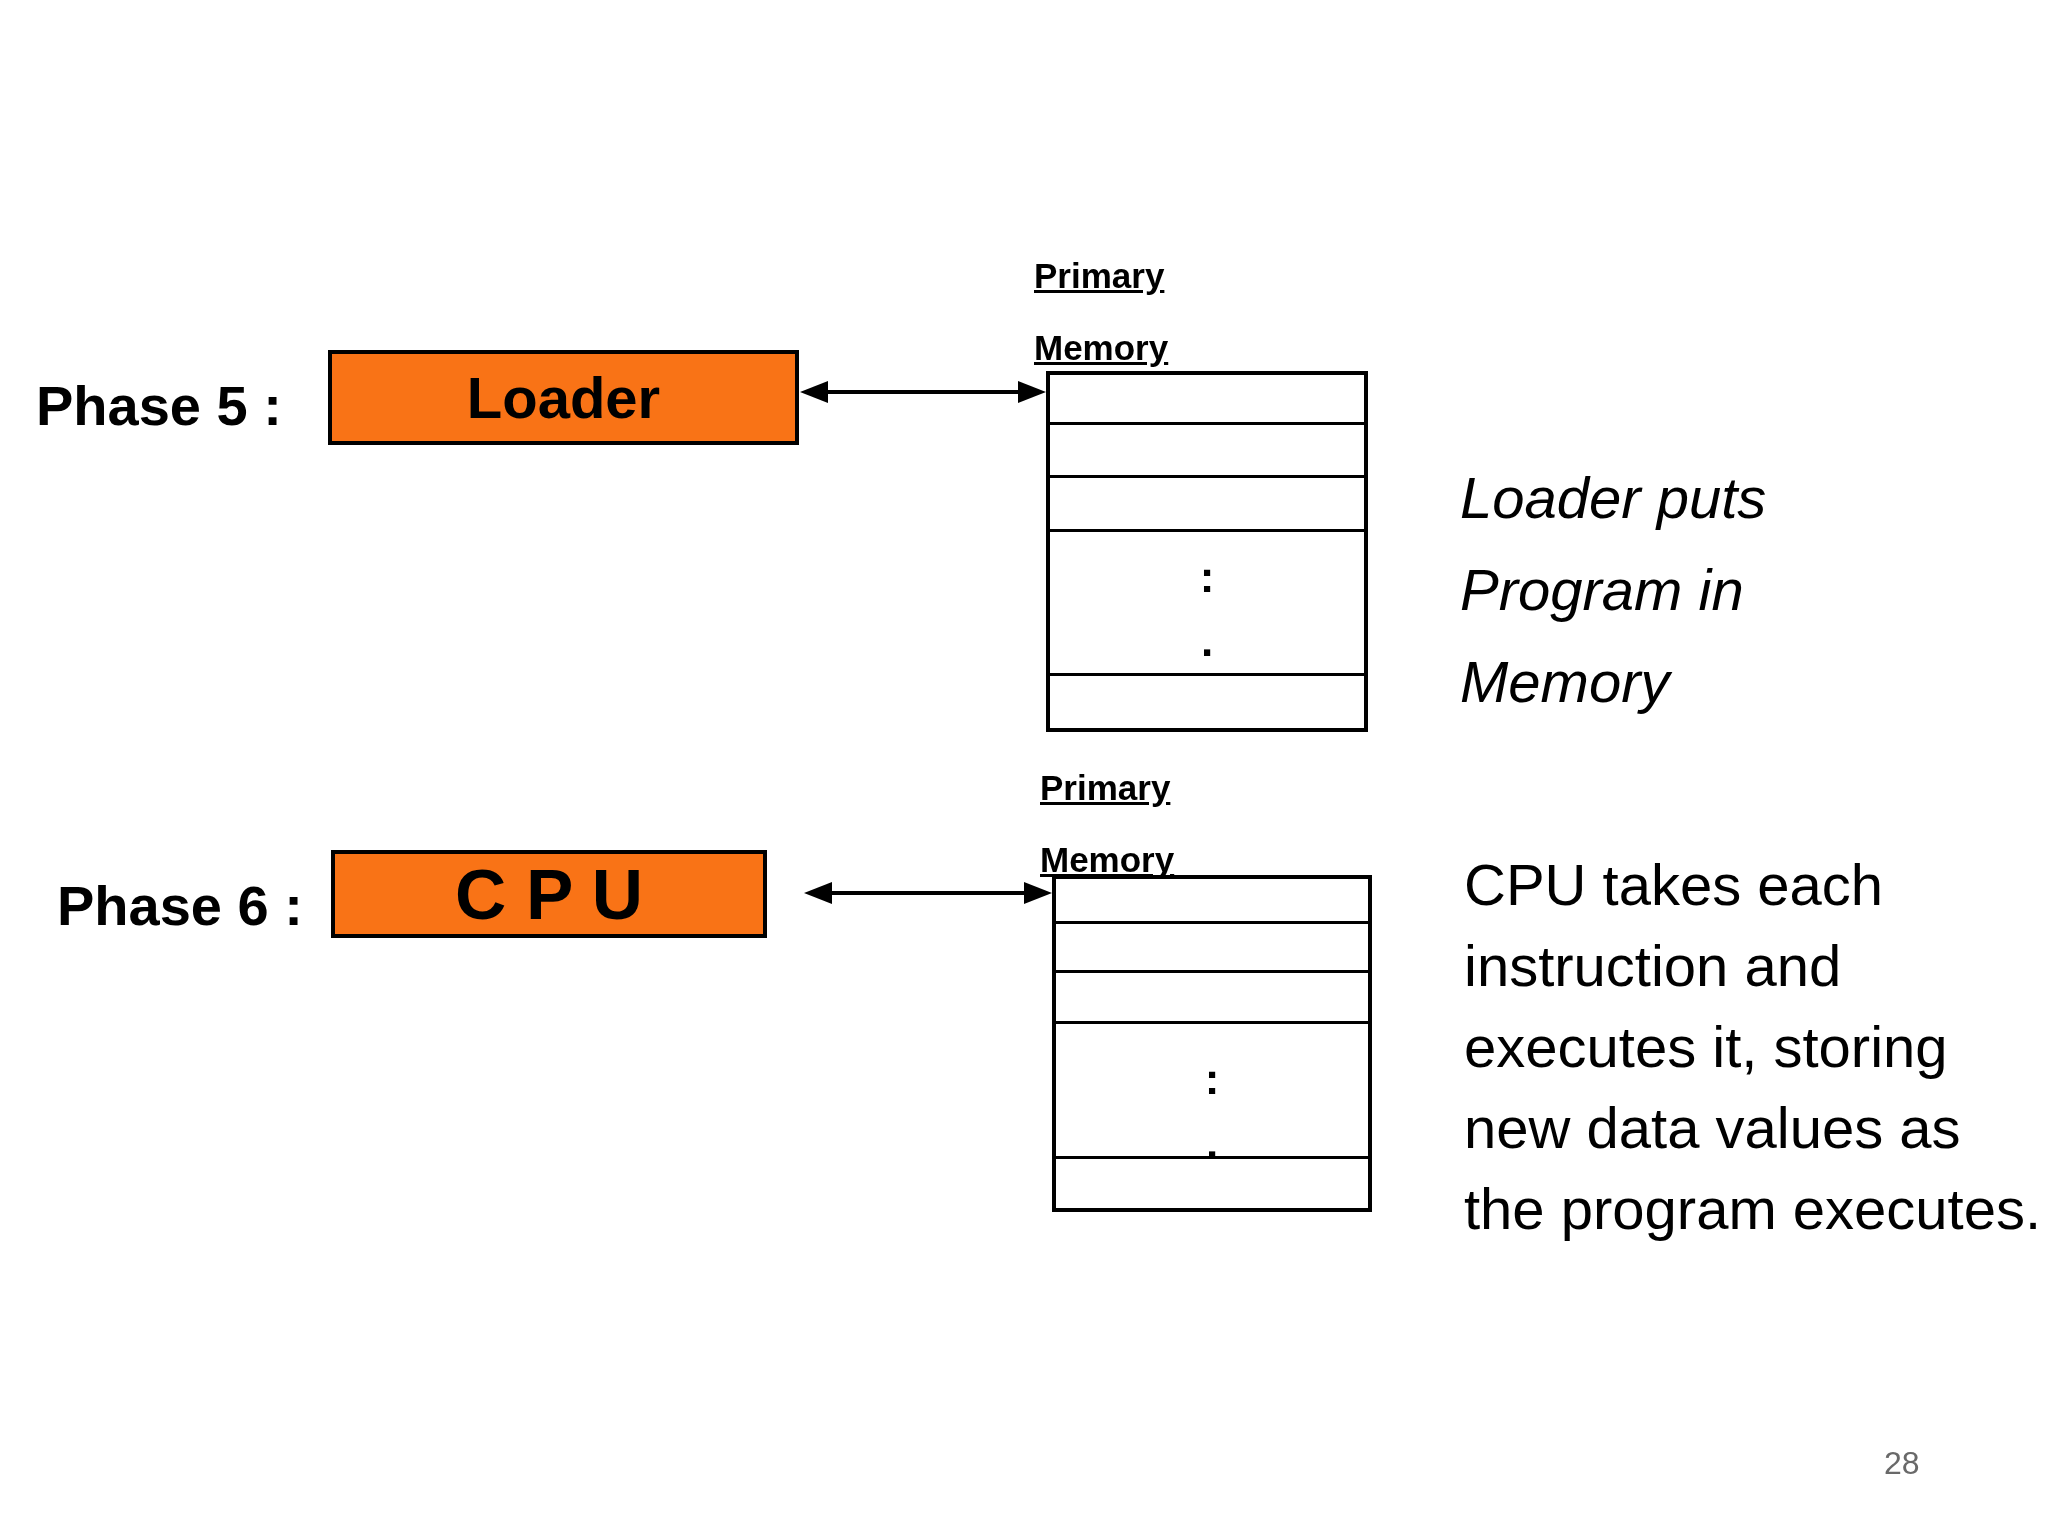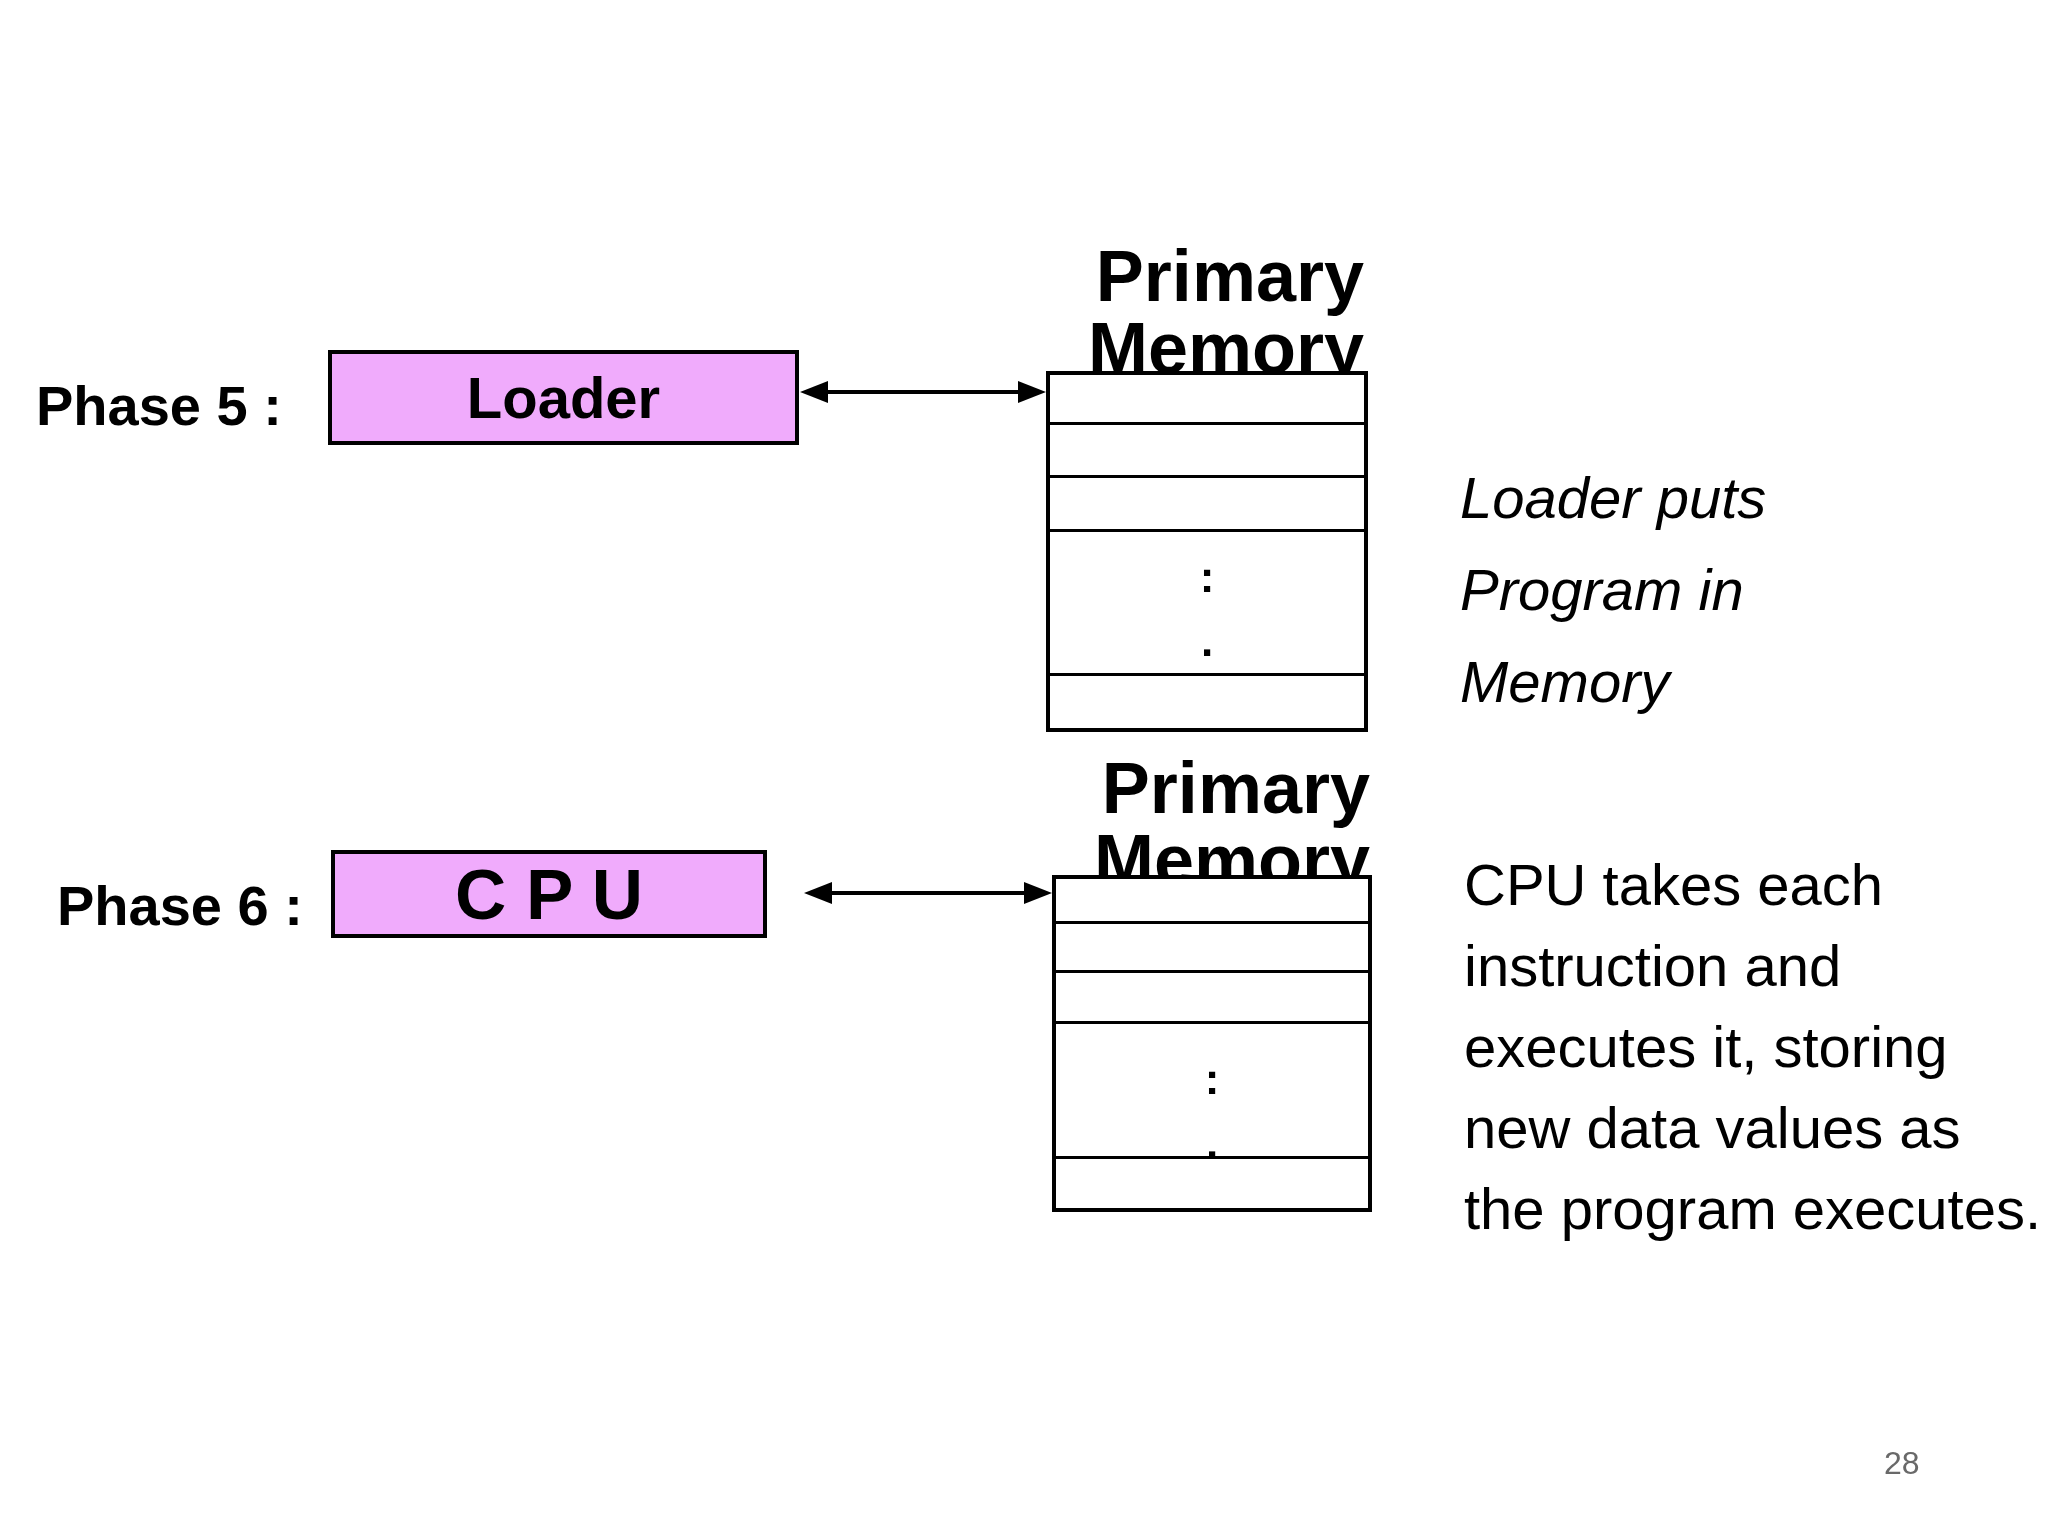--- a/index.html
+++ b/index.html
@@ -16,30 +16,31 @@
 
   
   .phase-label{
     font-size:56px;font-weight:bold;line-height:1.0;
     letter-spacing:0px;
   }
 
   
   .comp-box{
     border:4px solid #000;
-    background:#f0abfc;
+    background:#f97316;
     display:flex;align-items:center;justify-content:center;
     font-weight:bold;font-size:58px;
     box-sizing:border-box;
   }
 
   
   .mem-title{
-    font-size:72px;font-weight:bold;line-height:72px;
-    text-align:right;
+    font-size:35px;font-weight:bold;line-height:72px;
+    text-align:left;
+    text-decoration:underline;
   }
 
   
   .mem-table{
     border:4px solid #000;background:#fff;
     box-sizing:border-box;
     display:flex;flex-direction:column;
   }
   .mem-row{box-sizing:content-box;}
   .mem-row + .mem-row{border-top:3px solid #000;}

